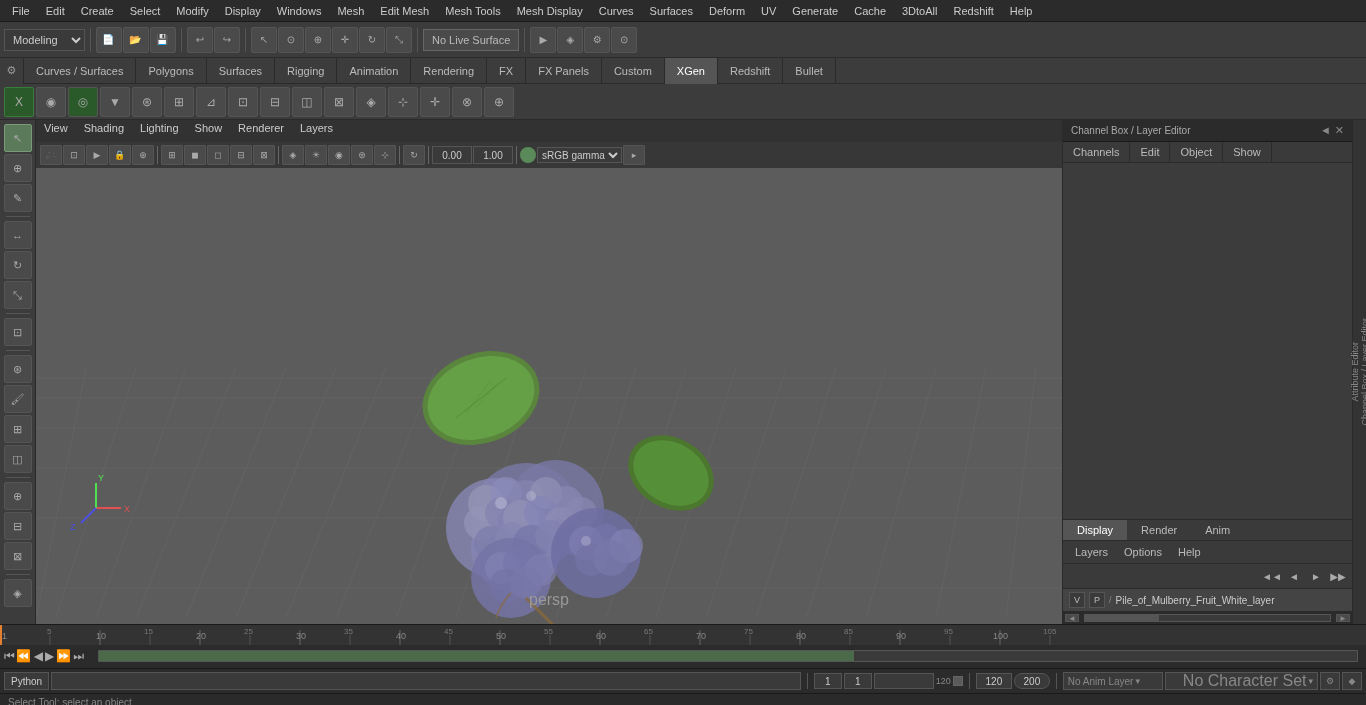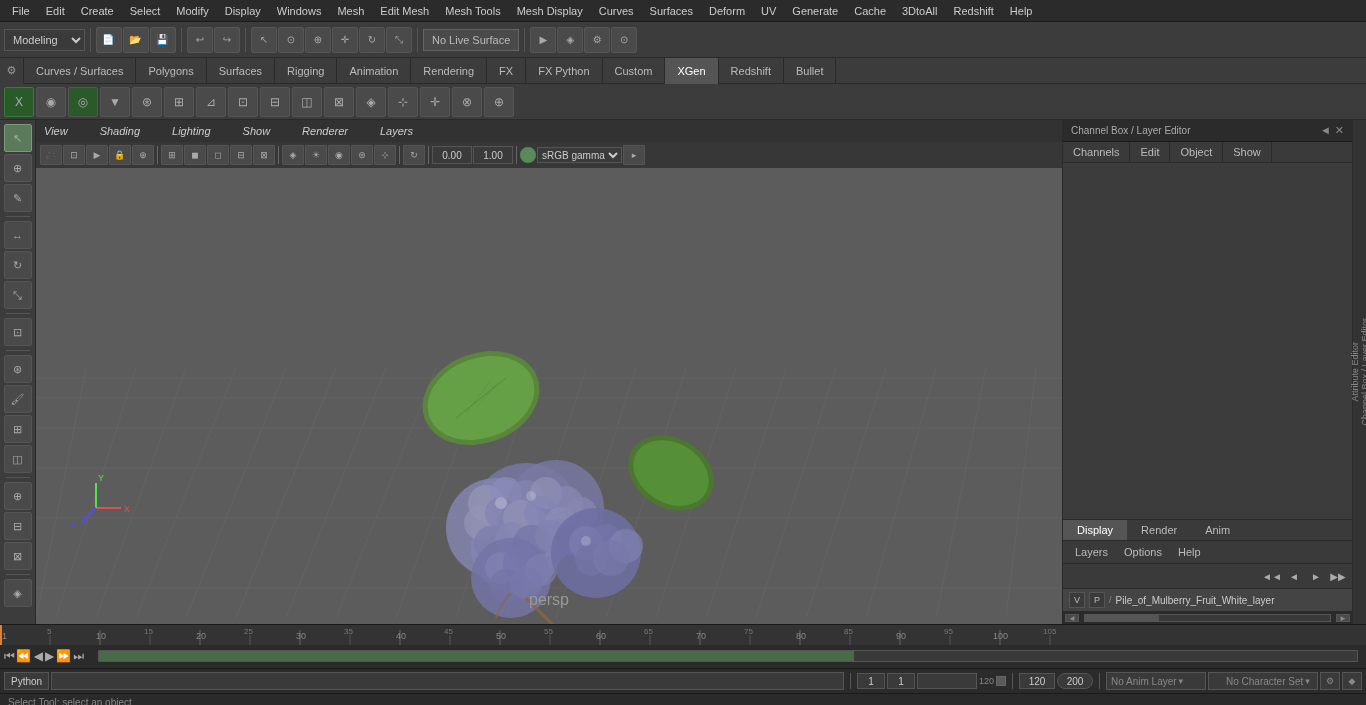--- a/index.html
+++ b/index.html
@@ -31,21 +31,21 @@
     #main-content { display: flex; height: calc(705px - 22px - 36px - 26px - 36px - 44px - 22px); }
 
     
     #left-toolbar { width: 36px; background: #3c3c3c; border-right: 1px solid #2a2a2a; display: flex; flex-direction: column; align-items: center; padding: 4px 0; gap: 2px; }
     .lt-btn { width: 28px; height: 28px; background: #4a4a4a; border: 1px solid #555; border-radius: 2px; display: flex; align-items: center; justify-content: center; cursor: pointer; color: #aaa; font-size: 11px; }
     .lt-btn.active { background: #5a7a5a; border-color: #7a9a7a; }
     .lt-sep { width: 24px; height: 1px; background: #555; margin: 2px 0; }
 
     
     #viewport { flex: 1; position: relative; background: #5a5a5a; overflow: hidden; }
-    #viewport-menubar { display: flex; align-items: center; background: rgba(40,40,40,0.8); height: 22px; padding: 0 4px; gap: 24px; font-style: italic; }
+    #viewport-menubar { display: flex; align-items: flex-start; background: rgba(40,40,40,0.8); height: 22px; padding: 0 4px; gap: 8px; }
     .vp-menu { color: #ccc; font-size: 11px; cursor: pointer; padding: 2px 4px; }
     #viewport-toolbar { display: flex; align-items: center; background: rgba(40,40,40,0.7); height: 26px; padding: 0 4px; gap: 1px; flex-wrap: wrap; }
     .vp-tb-btn { width: 22px; height: 20px; background: #4a4a4a; border: 1px solid #555; display: flex; align-items: center; justify-content: center; cursor: pointer; color: #aaa; font-size: 9px; border-radius: 1px; }
     .vp-sep { width: 1px; height: 18px; background: #666; margin: 0 2px; }
     .vp-input { background: #3a3a3a; border: 1px solid #555; color: #ccc; width: 40px; height: 18px; font-size: 10px; text-align: center; }
     .vp-select { background: #3a3a3a; border: 1px solid #555; color: #ccc; height: 16px; font-size: 10px; }
 
     
     #scene-area { flex: 1; position: relative; background: #5c5c5c; }
 
@@ -171,21 +171,21 @@
 
 <div id="tabs-row">
   <div class="gear-icon-tab">⚙</div>
   <div class="tab">Curves / Surfaces</div>
   <div class="tab">Polygons</div>
   <div class="tab">Surfaces</div>
   <div class="tab">Rigging</div>
   <div class="tab">Animation</div>
   <div class="tab">Rendering</div>
   <div class="tab">FX</div>
-  <div class="tab">FX Python</div>
+  <div class="tab">FX Panels</div>
   <div class="tab">Custom</div>
   <div class="tab active">XGen</div>
   <div class="tab">Redshift</div>
   <div class="tab">Bullet</div>
 </div>
 
 <div id="shelf-row">
   <div class="shelf-btn" style="background:#2a5a2a; border-color:#3a7a3a;">X</div>
   <div class="shelf-btn">◉</div>
   <div class="shelf-btn" style="background:#2a5a2a;">◎</div>
@@ -543,21 +543,21 @@
   <input class="bb-input" value="200" style="width: 36px; border-radius: 8px;">
 
   <div class="bb-sep"></div>
 
   <div style="display:flex;align-items:center;background:#3a3a3a;border:1px solid #555;height:18px;padding:0 4px;gap:2px;min-width:100px;">
     <span style="color:#888;font-size:10px;">No Anim Layer</span>
     <span style="color:#888;font-size:9px;">▾</span>
   </div>
 
   <div style="display:flex;align-items:center;background:#3a3a3a;border:1px solid #555;height:18px;padding:0 4px;gap:2px;min-width:110px;">
-    <span style="color:#888;font-size:10px;padding-left:13px;">No Character Set</span>
+    <span style="color:#888;font-size:16px;padding-left:13px;">No Character Set</span>
     <span style="color:#888;font-size:9px;">▾</span>
   </div>
 
   <div style="width:20px;height:18px;background:#3a3a3a;border:1px solid #555;display:flex;align-items:center;justify-content:center;color:#888;font-size:9px;cursor:pointer;">⚙</div>
   <div style="width:20px;height:18px;background:#3a3a3a;border:1px solid #555;display:flex;align-items:center;justify-content:center;color:#888;font-size:9px;cursor:pointer;">◆</div>
 </div>
 
 <div id="status-bar">
   <span class="status-text">Select Tool: select an object</span>
 </div>

